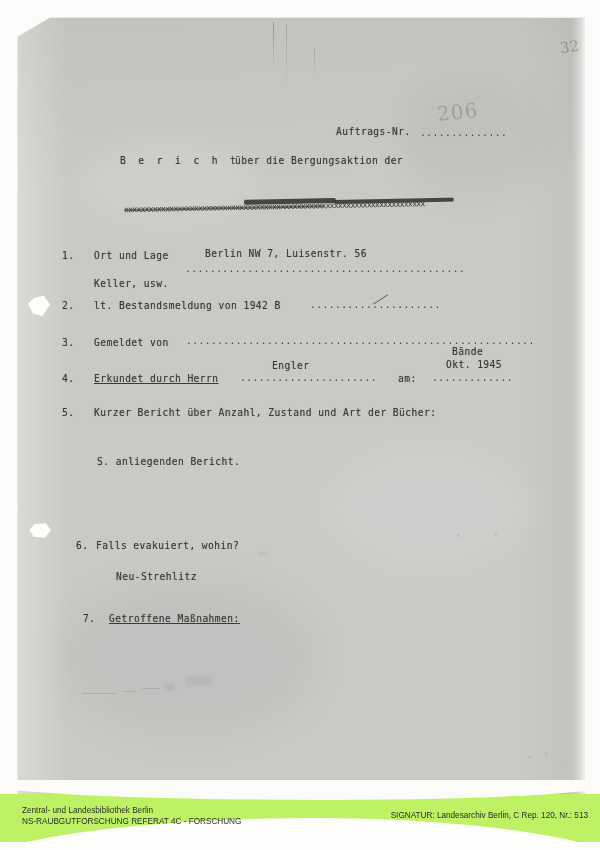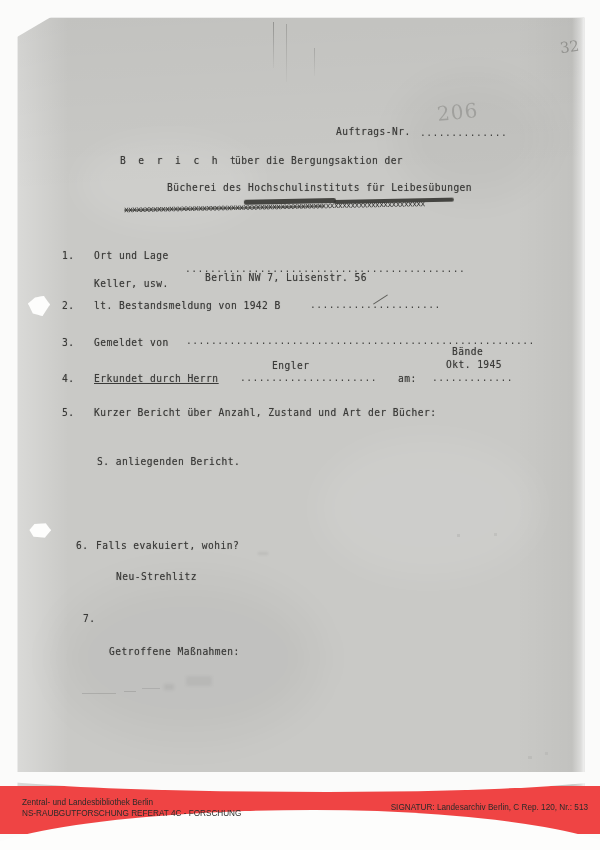--- a/index.html
+++ b/index.html
@@ -163,23 +163,23 @@
     position: absolute;
     background: rgba(80,80,78,0.20);
     filter: blur(0.6px);
   }
 
   
   .footer-band {
     position: absolute;
     left: 0;
     right: 0;
-    bottom: 16px;
+    bottom: 8px;
     height: 48px;
-    background: #ef4444;
+    background: #bef264;
     text-decoration: underline;
   }
   .footer-curve {
     position: absolute;
     left: -40px;
     right: -40px;
     bottom: -34px;
     height: 58px;
     background: #fdfdfc;
     border-radius: 52% 48% 0 0 / 100% 100% 0 0;
@@ -225,32 +225,31 @@
 
   <div class="hand hand-corner" style="left:560px;top:38px;">32</div>
 
   <div class="hand hand-number" style="left:437px;top:100px;">206</div>
 
   <div class="typed" style="left:336px;top:126px;">Auftrags-Nr.</div>
   <div class="dots" style="left:420px;top:127px;width:115px;">..............</div>
 
   <div class="typed spaced" style="left:120px;top:155px;">B e r i c h t</div>
   <div class="typed" style="left:235px;top:155px;">über die Bergungsaktion der</div>
-  <div class="typed" style="left:167px;top:182px;">Bücherei des Hochschulinstituts für Leibesübungen</div>
 
   <div class="redaction" style="left:124px;top:200px;width:320px;height:14px;">
     <div class="redact-row" style="left:0;top:2px;width:320px;">xxxxxxxxxxxxxxxxxxxxxxxxxxxxxxxxxxxxxxxxxxxxxxxxxxxxxxxxxxxxxxxxxxxxxxxxx</div>
     <div class="redact-blob" style="left:120px;top:-1px;width:92px;height:5px;"></div>
     <div class="redact-blob" style="left:210px;top:1px;width:120px;height:3.5px;"></div>
     <div class="redact-blob" style="left:0px;top:6px;width:200px;height:2px;opacity:0.6;"></div>
   </div>
 
   <div class="typed" style="left:62px;top:250px;">1.</div>
   <div class="typed" style="left:94px;top:250px;">Ort und Lage</div>
-  <div class="typed" style="left:205px;top:248px;margin-top:24px;">Berlin NW 7, Luisenstr. 56</div>
+  <div class="typed" style="left:205px;top:248px;">Berlin NW 7, Luisenstr. 56</div>
   <div class="typed" style="left:94px;top:278px;">Keller, usw.</div>
   <div class="dots" style="left:185px;top:263px;width:352px;">.............................................</div>
 
   <div class="tear t1" style="left:28px;top:296px;"></div>
 
   <div class="typed" style="left:62px;top:300px;">2.</div>
   <div class="typed" style="left:94px;top:300px;">lt. Bestandsmeldung von 1942 B</div>
   <div class="dots" style="left:310px;top:299px;width:136px;">.....................</div>
   <div class="pencil-slash" style="left:372px;top:299px;"></div>
   <div class="typed" style="left:452px;top:298px;margin-top:48px;">Bände</div>
@@ -271,21 +270,21 @@
   <div class="typed" style="left:94px;top:407px;">Kurzer Bericht über Anzahl, Zustand und Art der Bücher:</div>
   <div class="typed" style="left:97px;top:456px;">S. anliegenden Bericht.</div>
 
   <div class="tear t2" style="left:28px;top:523px;"></div>
 
   <div class="typed" style="left:76px;top:540px;">6.</div>
   <div class="typed" style="left:96px;top:540px;">Falls evakuiert, wohin?</div>
   <div class="typed" style="left:116px;top:571px;">Neu-Strehlitz</div>
 
   <div class="typed" style="left:83px;top:613px;">7.</div>
-  <div class="typed" style="left:109px;top:646px;">Getroffene Maßnahmen:</div>
+  <div class="typed" style="left:109px;top:613px;text-decoration:underline;">Getroffene Maßnahmen:</div>
 
   <div class="smudge" style="left:82px;top:693px;width:34px;height:1.2px;"></div>
   <div class="smudge" style="left:124px;top:691px;width:12px;height:1.2px;"></div>
   <div class="smudge" style="left:142px;top:688px;width:18px;height:1.4px;opacity:0.8;"></div>
   <div class="smudge" style="left:164px;top:684px;width:10px;height:6px;opacity:0.5;filter:blur(1.4px);"></div>
   <div class="smudge" style="left:186px;top:676px;width:26px;height:10px;opacity:0.4;filter:blur(1.8px);"></div>
   <div class="smudge" style="left:258px;top:552px;width:10px;height:3px;opacity:0.5;filter:blur(0.9px);"></div>
   <div class="smudge" style="left:457px;top:534px;width:3px;height:3px;opacity:0.55;"></div>
   <div class="smudge" style="left:494px;top:533px;width:3px;height:3px;opacity:0.5;"></div>
   <div class="smudge" style="left:528px;top:756px;width:4px;height:3px;opacity:0.45;"></div>

